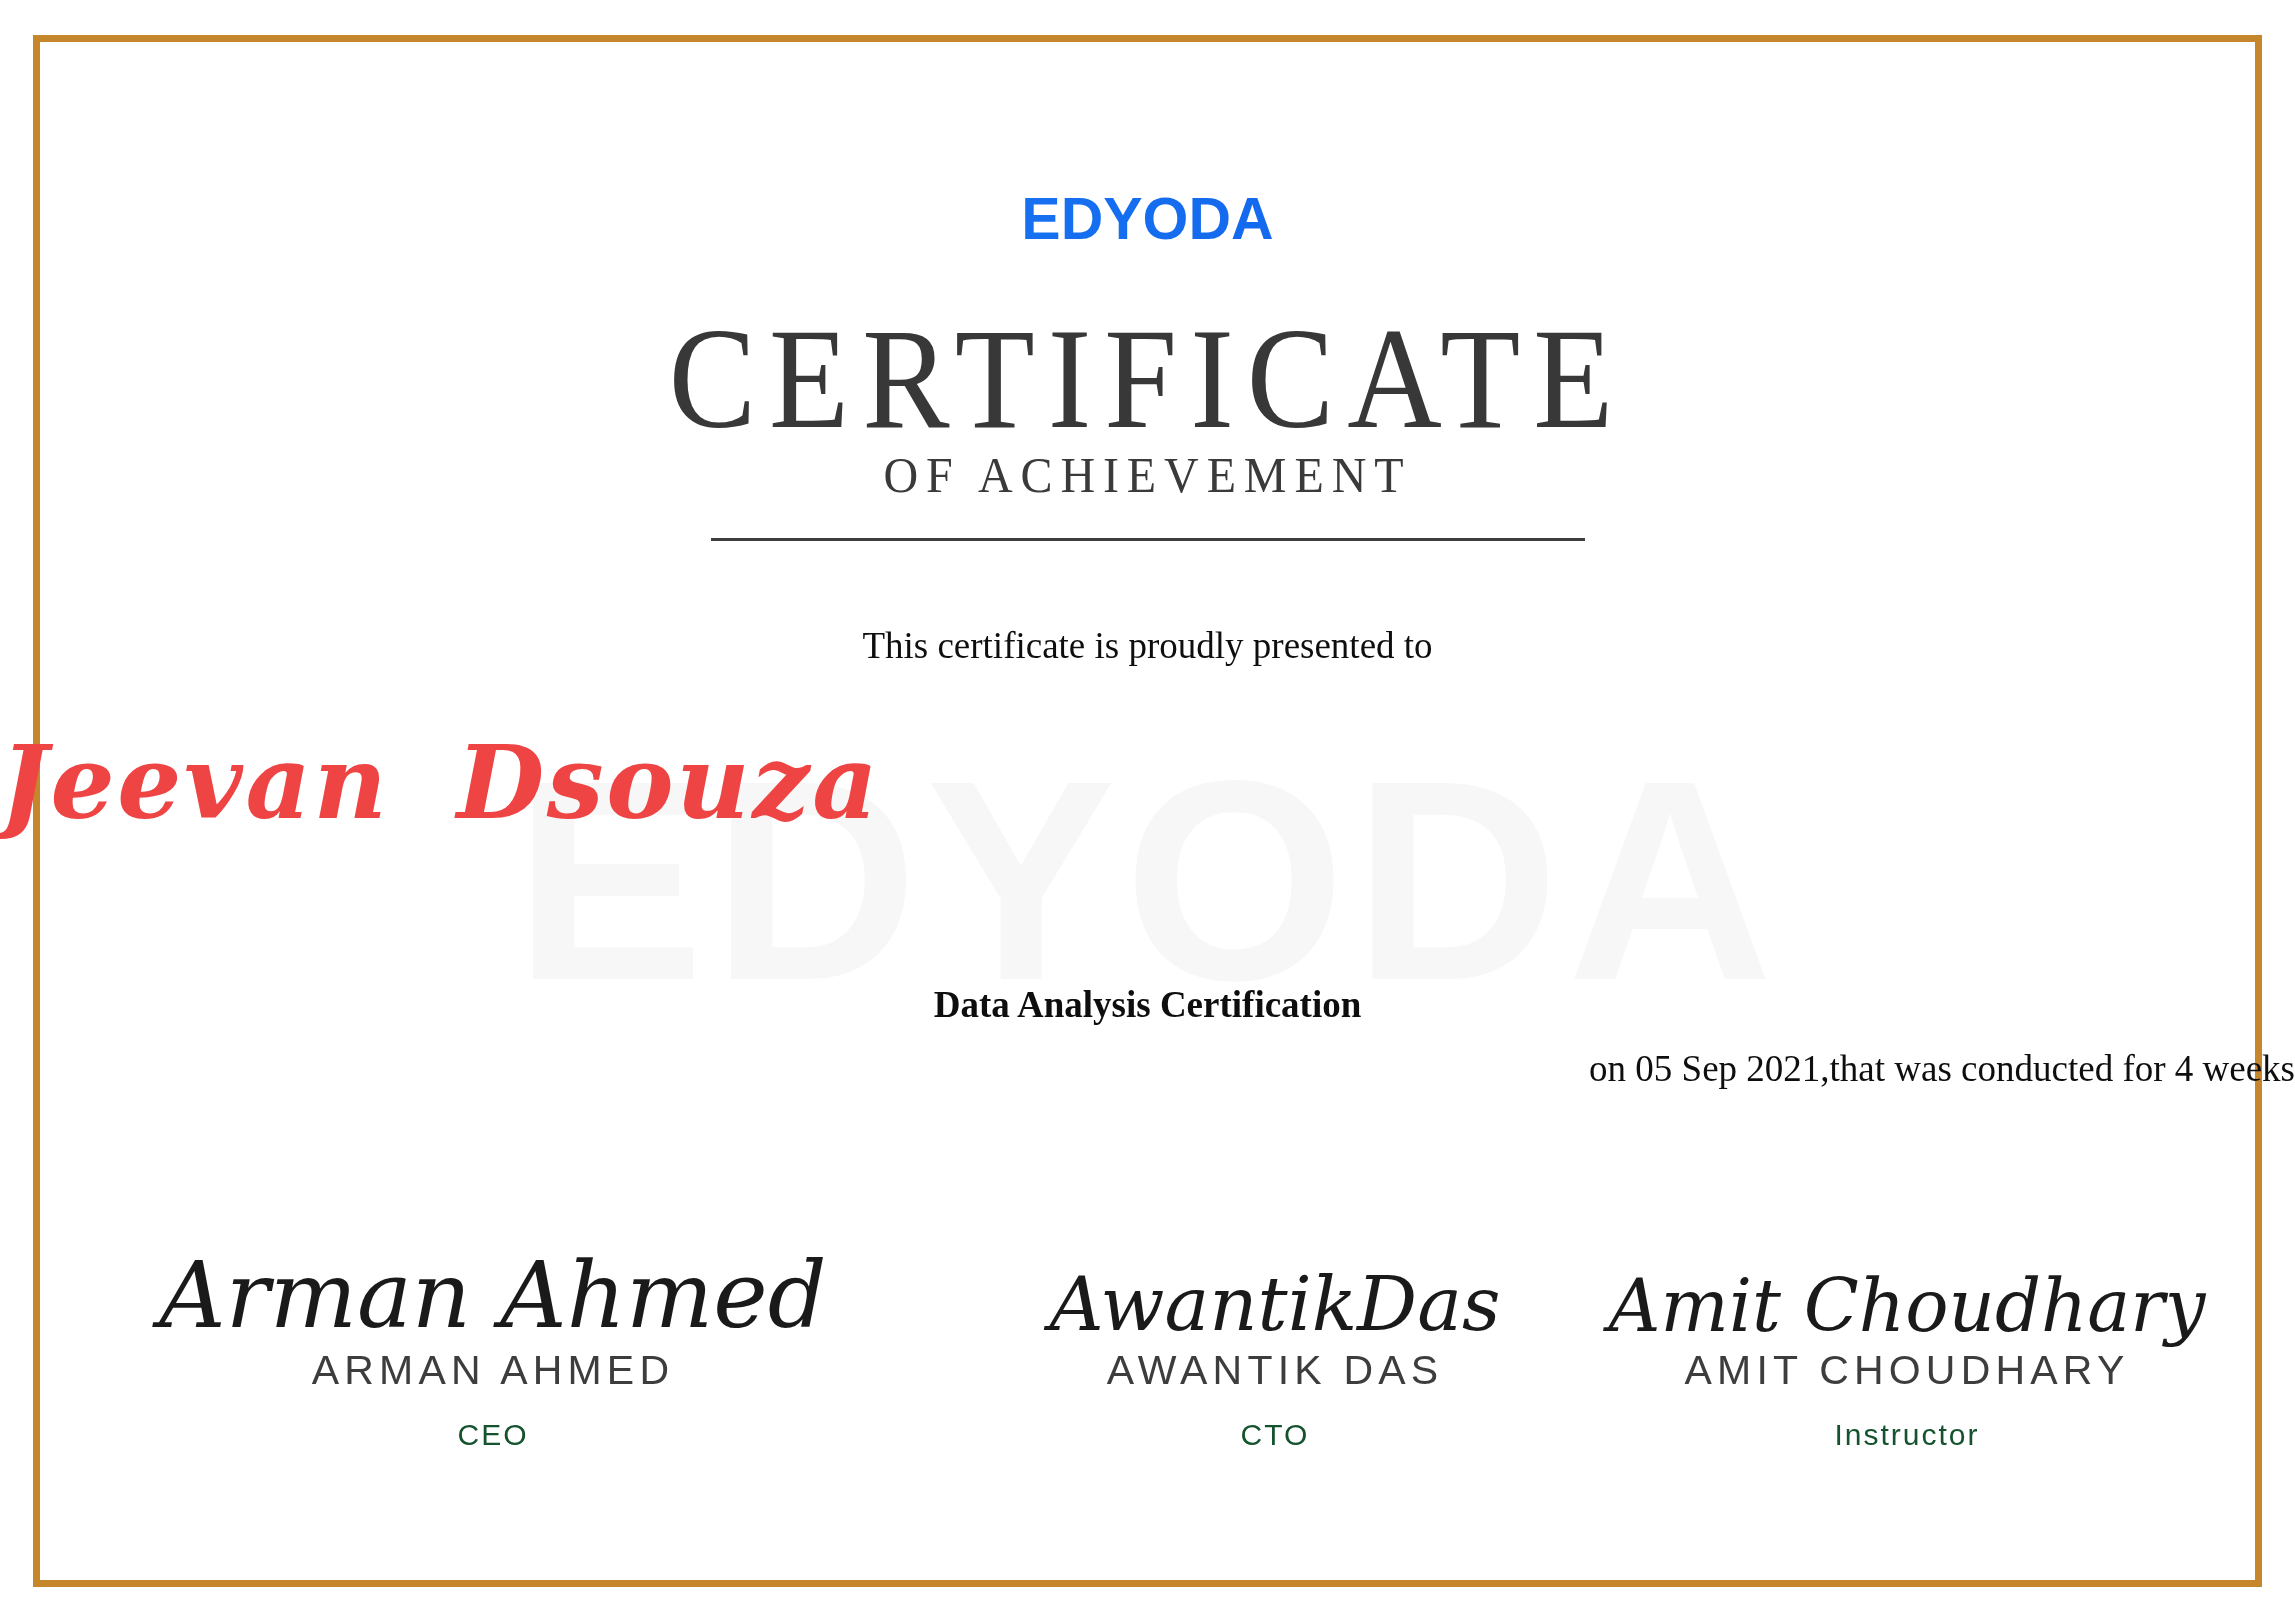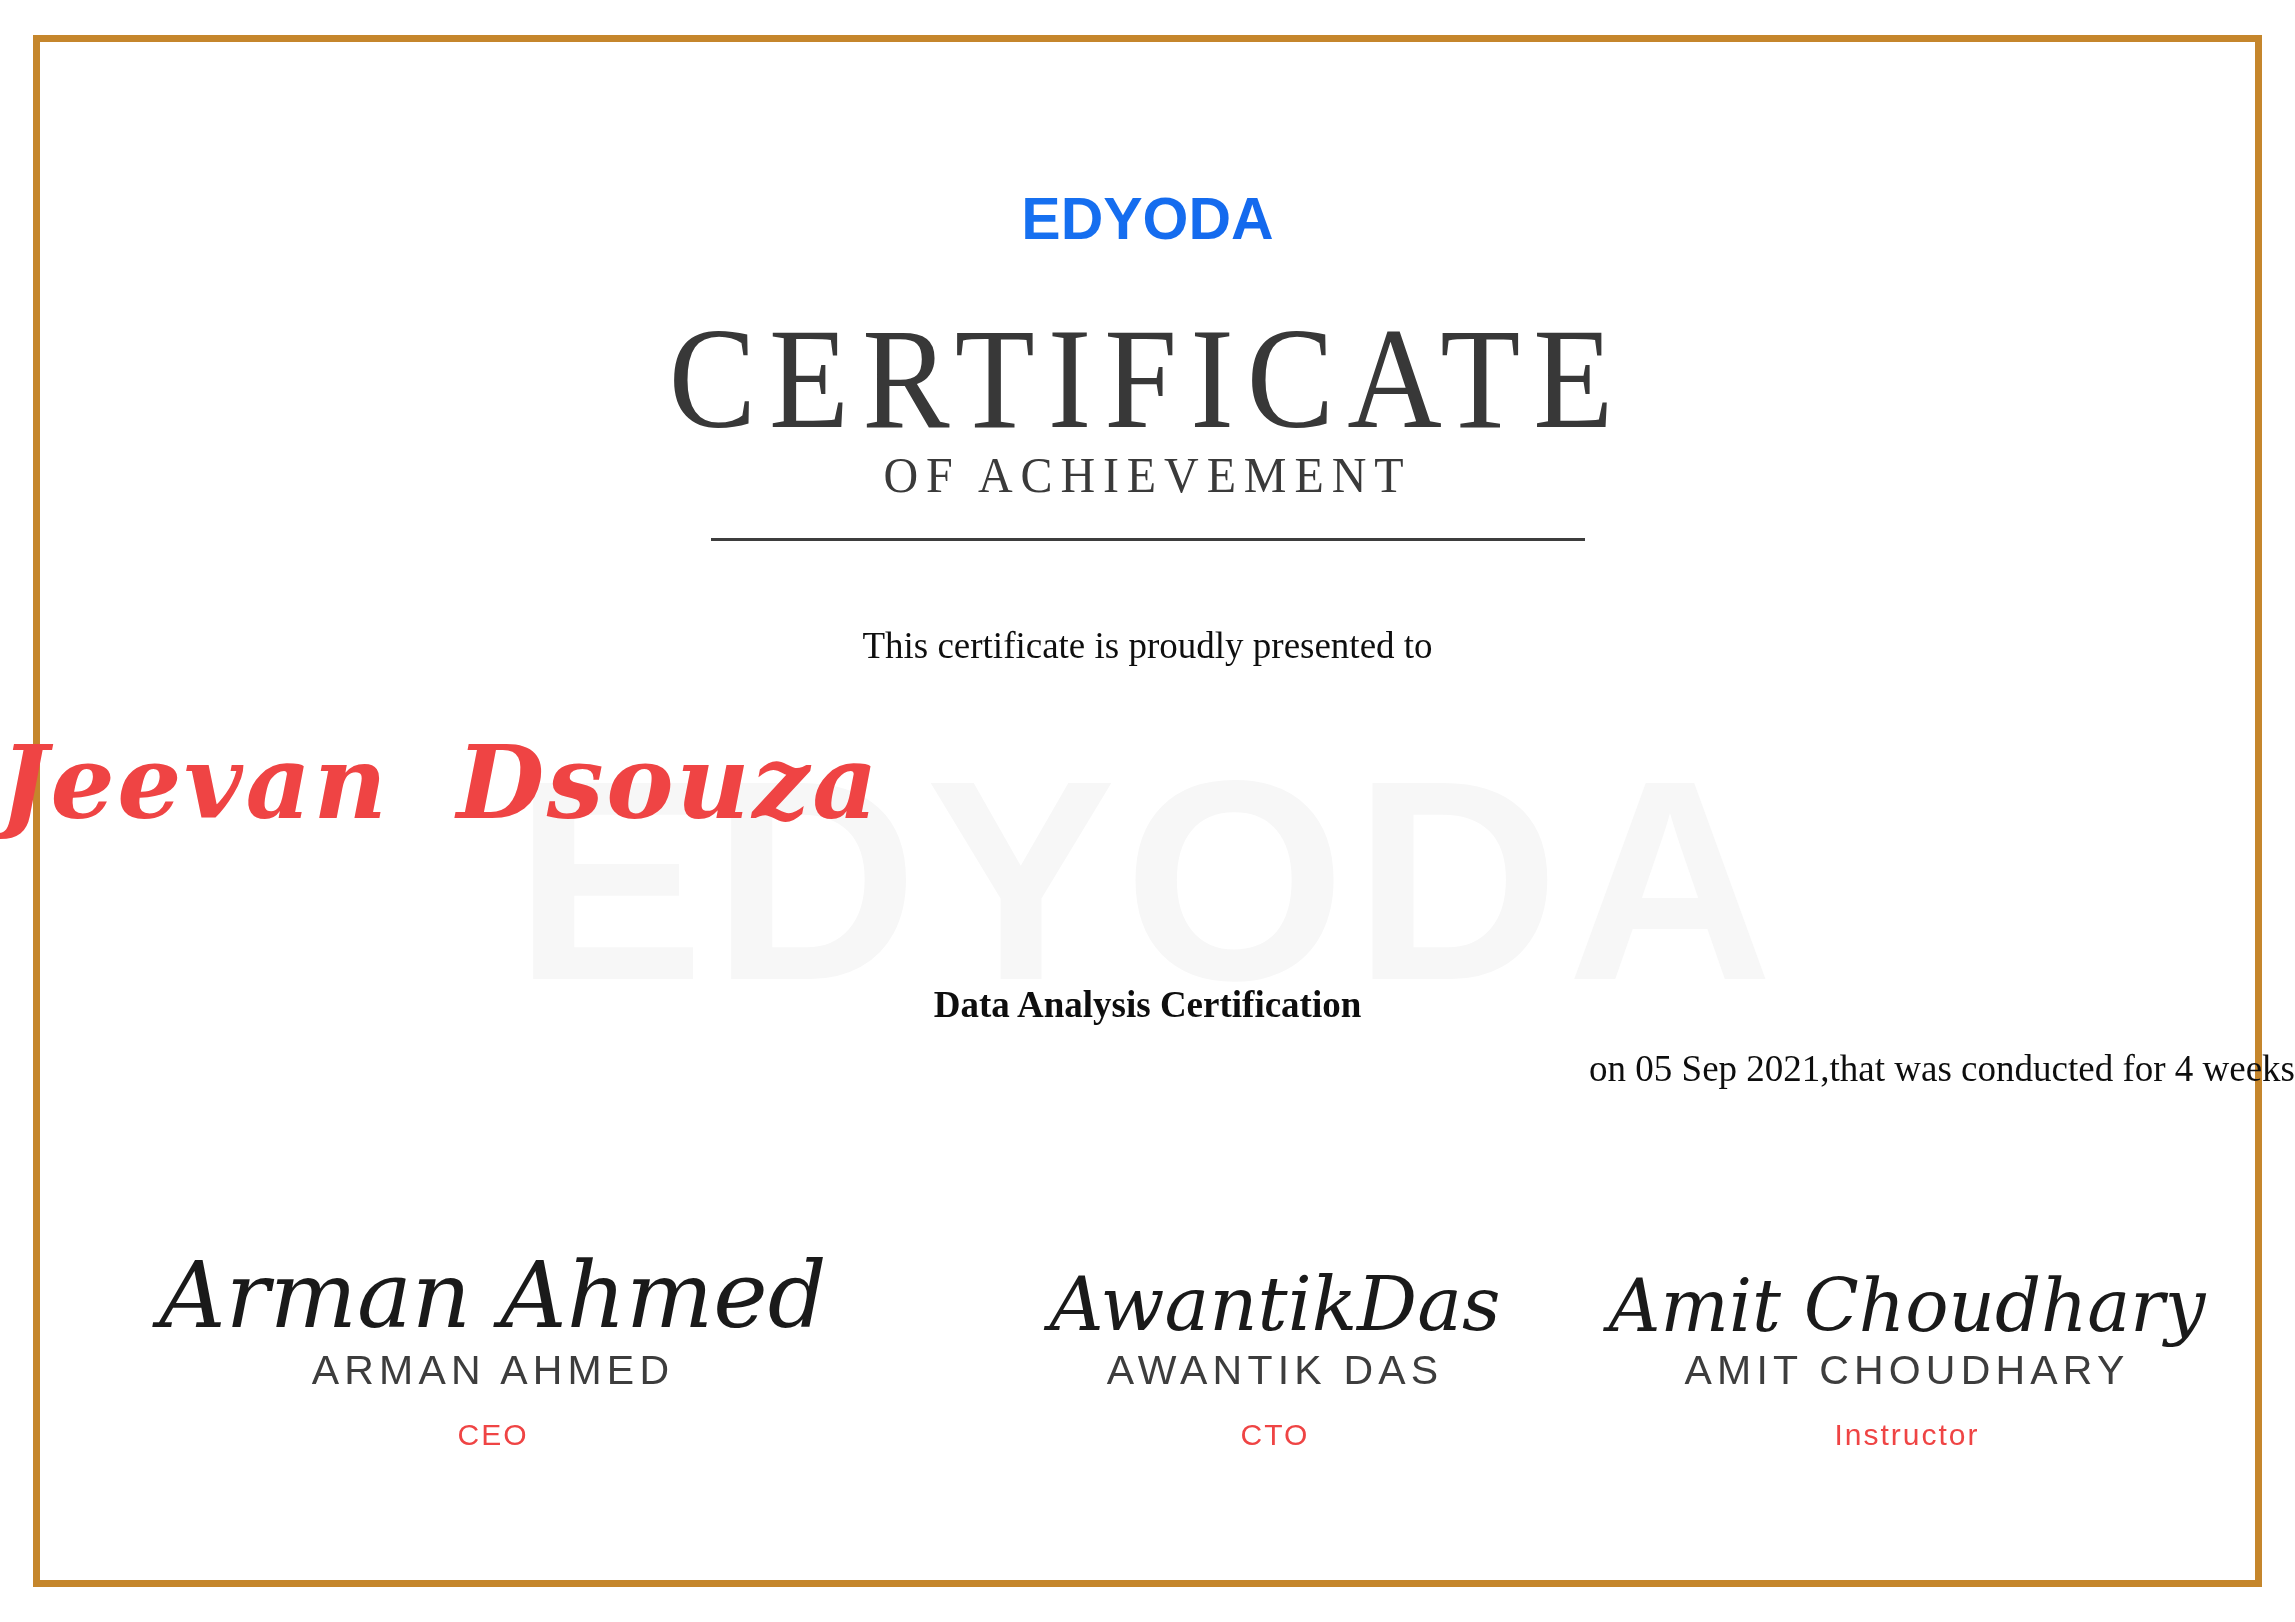--- a/index.html
+++ b/index.html
@@ -129,21 +129,21 @@
     margin-top: 5.2px;
     font-size: 41px;
     letter-spacing: 5.2px;
     color: #3d3d3d;
     white-space: nowrap;
   }
   .sig-title {
     margin-top: 23.6px;
     font-size: 30px;
     letter-spacing: 2px;
-    color: #ef4444;
+    color: #14532d;
   }
 </style>
 </head>
 <body>
 
 <div class="page">
 
   <div class="watermark">EDYODA</div>
 
   <div class="frame"></div>

